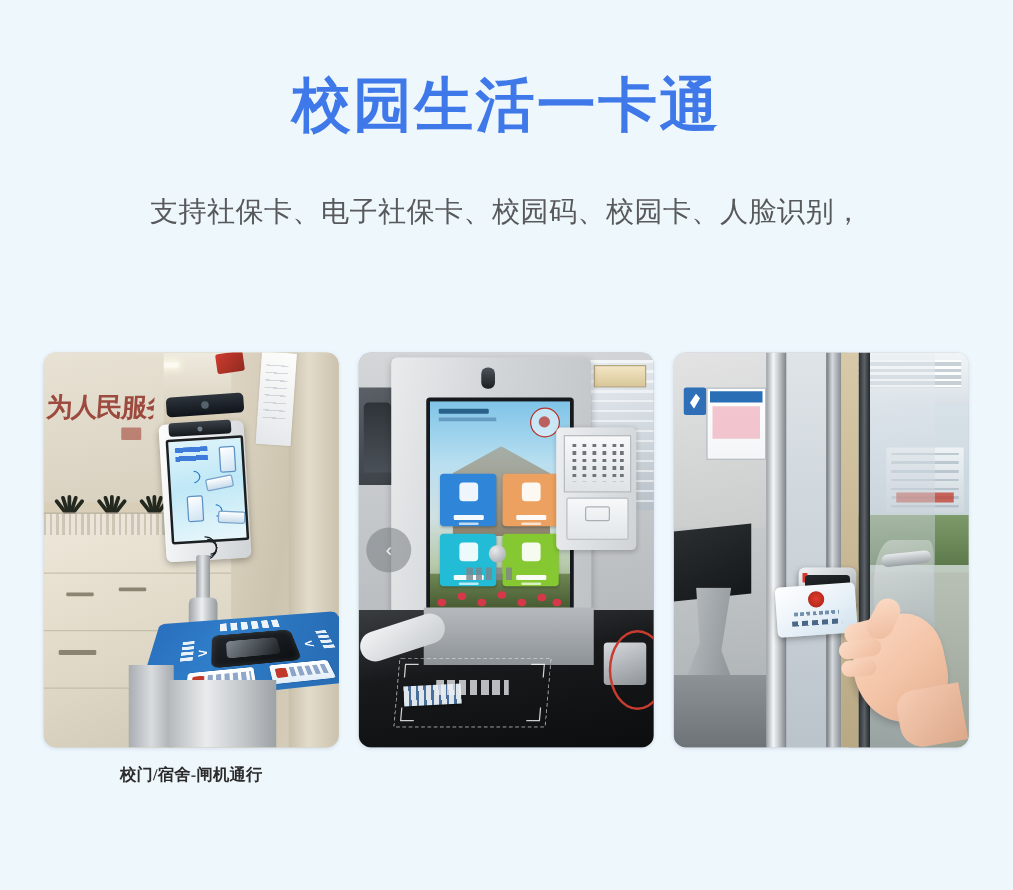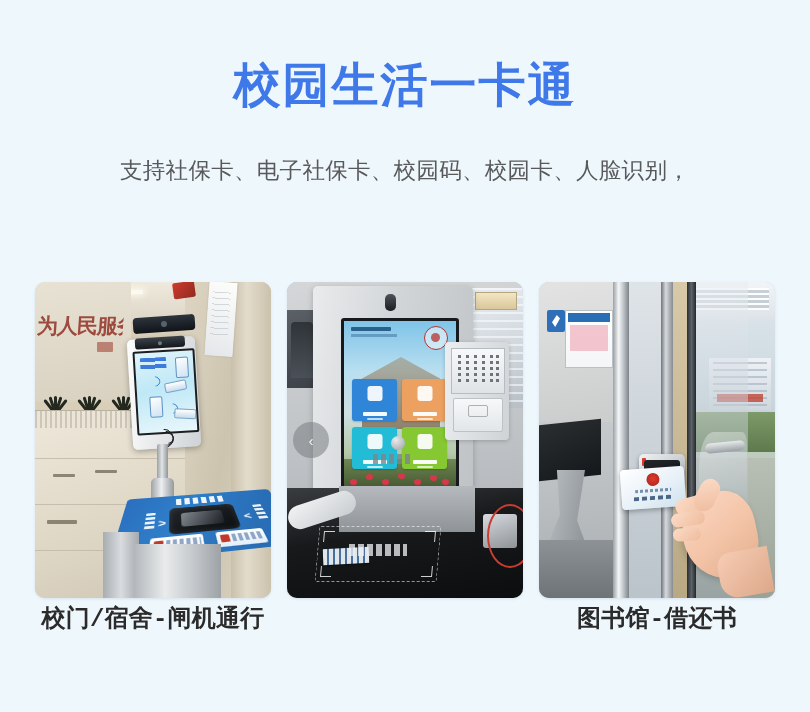--- a/index.html
+++ b/index.html
@@ -69,26 +69,26 @@
     position: absolute;
     top: 606px;
     left: 35px;
     width: 740px;
     display: flex;
     justify-content: space-between;
   }
   .caption {
     width: 236px;
     text-align: center;
-    font-size: 24px;
+    font-size: 13px;
     line-height: 28px;
     font-weight: bold;
     color: #2b2b2b;
     letter-spacing: 0.2px;
-    font-family: Liberation Mono, monospace;
+    font-family: Liberation Serif, serif;
   }
 
   
   .ph1 { background: #d9cfb9; }
   .ph1 .wall-left {
     position: absolute; left: 0; top: 0; width: 96px; height: 120px;
     background: linear-gradient(170deg,#e8e2d4 0%, #d8d1c0 100%);
   }
   .ph1 .ceiling {
     position: absolute; left: 0; top: 0; width: 236px; height: 40px;
@@ -859,14 +859,13 @@
       <div class="finger f3"></div>
       <div class="finger thumb"></div>
       <div class="wrist"></div>
     </div>
   </div>
 
 </div>
 
 <div class="caption-row">
   <div class="caption">校门/宿舍-闸机通行</div>
-  <div class="caption">图书馆-借还书</div>
 </div>
 
 </body></html>

